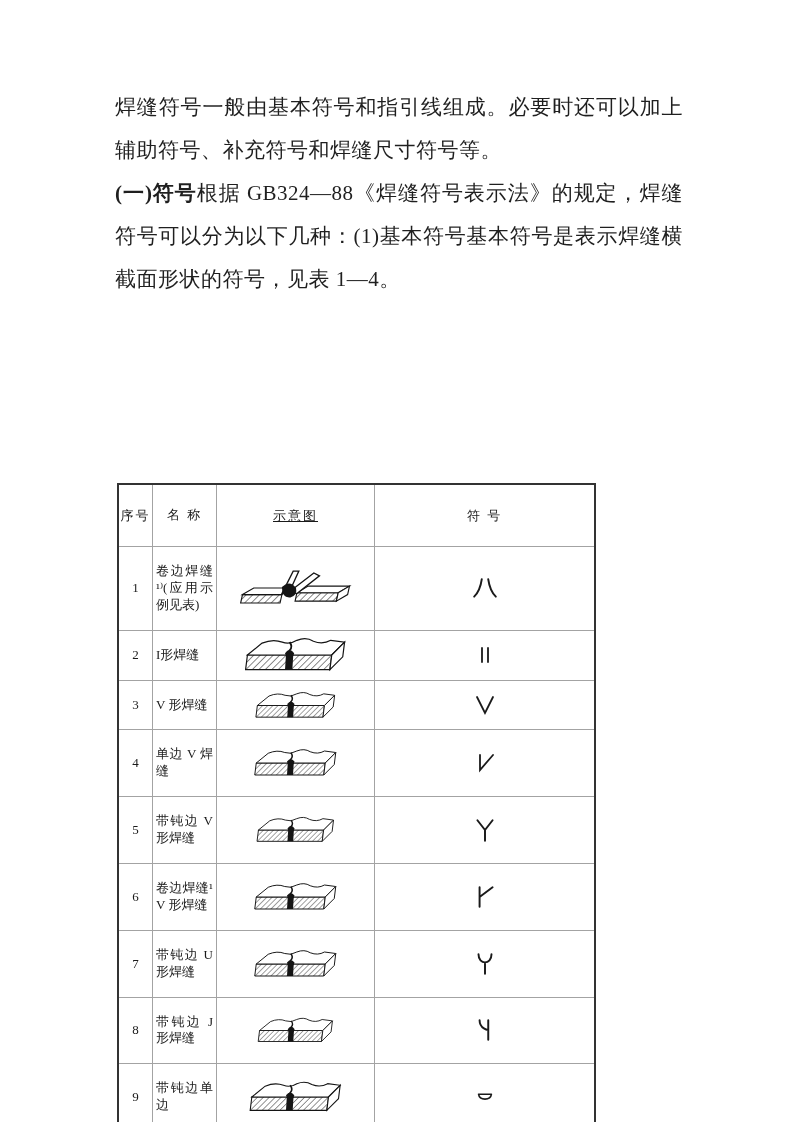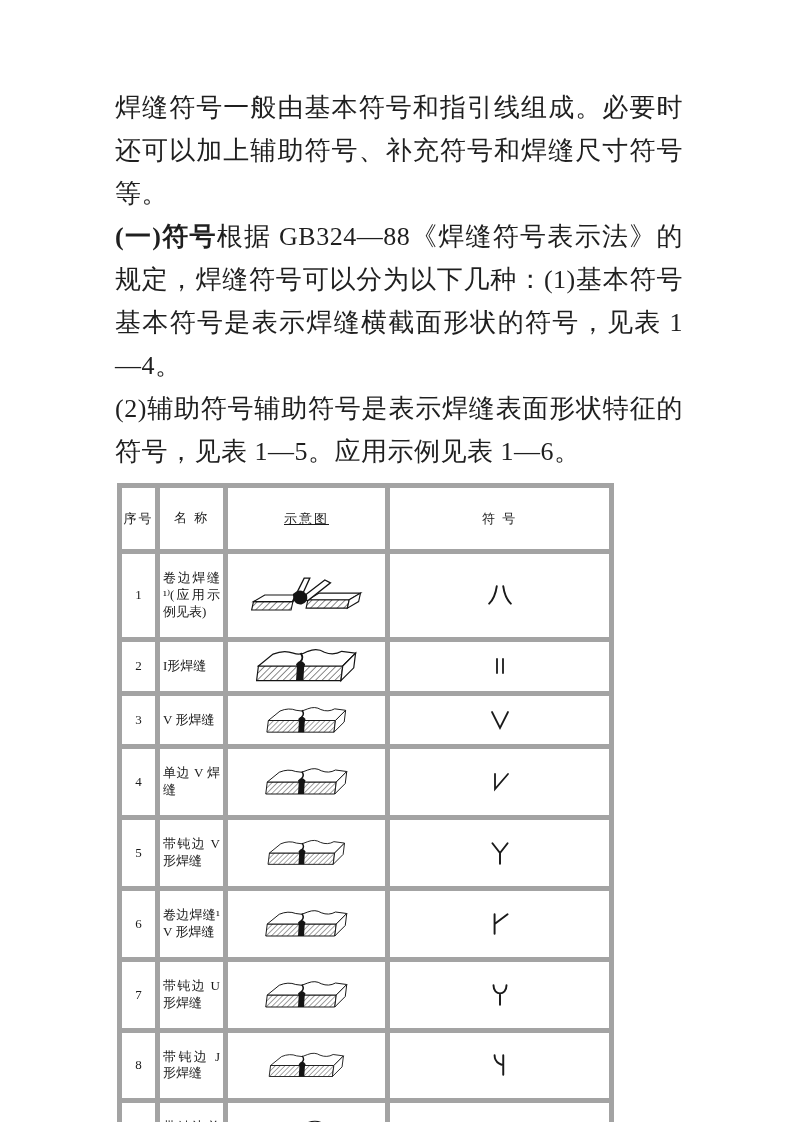--- a/index.html
+++ b/index.html
@@ -7,39 +7,39 @@
     position:relative;
     width:793px;height:1122px;
     background:#ffffff;
     font-family:"Liberation Serif","DejaVu Serif",serif;
     color:#1f1f1f;
     overflow:hidden;
   }
   .textblock{
     position:absolute;
     left:115px;top:86px;width:568px;
-    font-size:26px;
+    font-size:21px;
     line-height:43px;
     text-align:justify;
     text-justify:inter-ideograph;
     letter-spacing:0.5px;
   }
   .textblock p{margin:0;}
   .lead-bold{font-weight:bold;}
   .weld-table{
     position:absolute;
     left:117px;top:483px;
     border-collapse:collapse;
     table-layout:fixed;
     width:466px;
     font-size:13px;
     color:#1a1a1a;
   }
   .weld-table td,.weld-table th{
-    border:5px solid #a3a3a3;
+    border:1px solid #a3a3a3;
     padding:0;
     vertical-align:middle;
     text-align:center;
     font-weight:normal;
     margin-left:11px;
   }
   .weld-table{border:2px solid #333;}
   .weld-table .c-no{width:33px;}
   .weld-table .c-name{width:57px;text-align:justify;text-align-last:left;padding:16px 3px;line-height:1.3;}
   .weld-table .c-schem{width:157px;text-decoration:underline;}
@@ -122,21 +122,20 @@
       </g>
       <g id="sym-fillet" fill="none" stroke="#1a1a1a" stroke-width="1.6" stroke-linejoin="round">
         <path d="M6,5 V19 H20 Z"></path>
       </g>
     </defs>
   </svg>
 
   <div class="textblock">
     <p>焊缝符号一般由基本符号和指引线组成。必要时还可以加上辅助符号、补充符号和焊缝尺寸符号等。</p>
     <p><span class="lead-bold">(一)符号</span><span>根据 GB324—88《焊缝符号表示法》的规定，焊缝符号可以分为以下几种：(1)基本符号基本符号是表示焊缝横截面形状的符号，见表 1—4。</span></p>
-    <p>(2)辅助符号辅助符号是表示焊缝表面形状特征的符号，见表 1—5。应用示例见表 1—6。</p>
   </div>
 
   <table class="weld-table">
     <thead>
       <tr>
         <th class="c-no">序号</th>
         <th class="c-name" style="text-align:center;text-align-last:center;">名 称</th>
         <th class="c-schem">示意图</th>
         <th class="c-sym">符 号</th>
       </tr>

